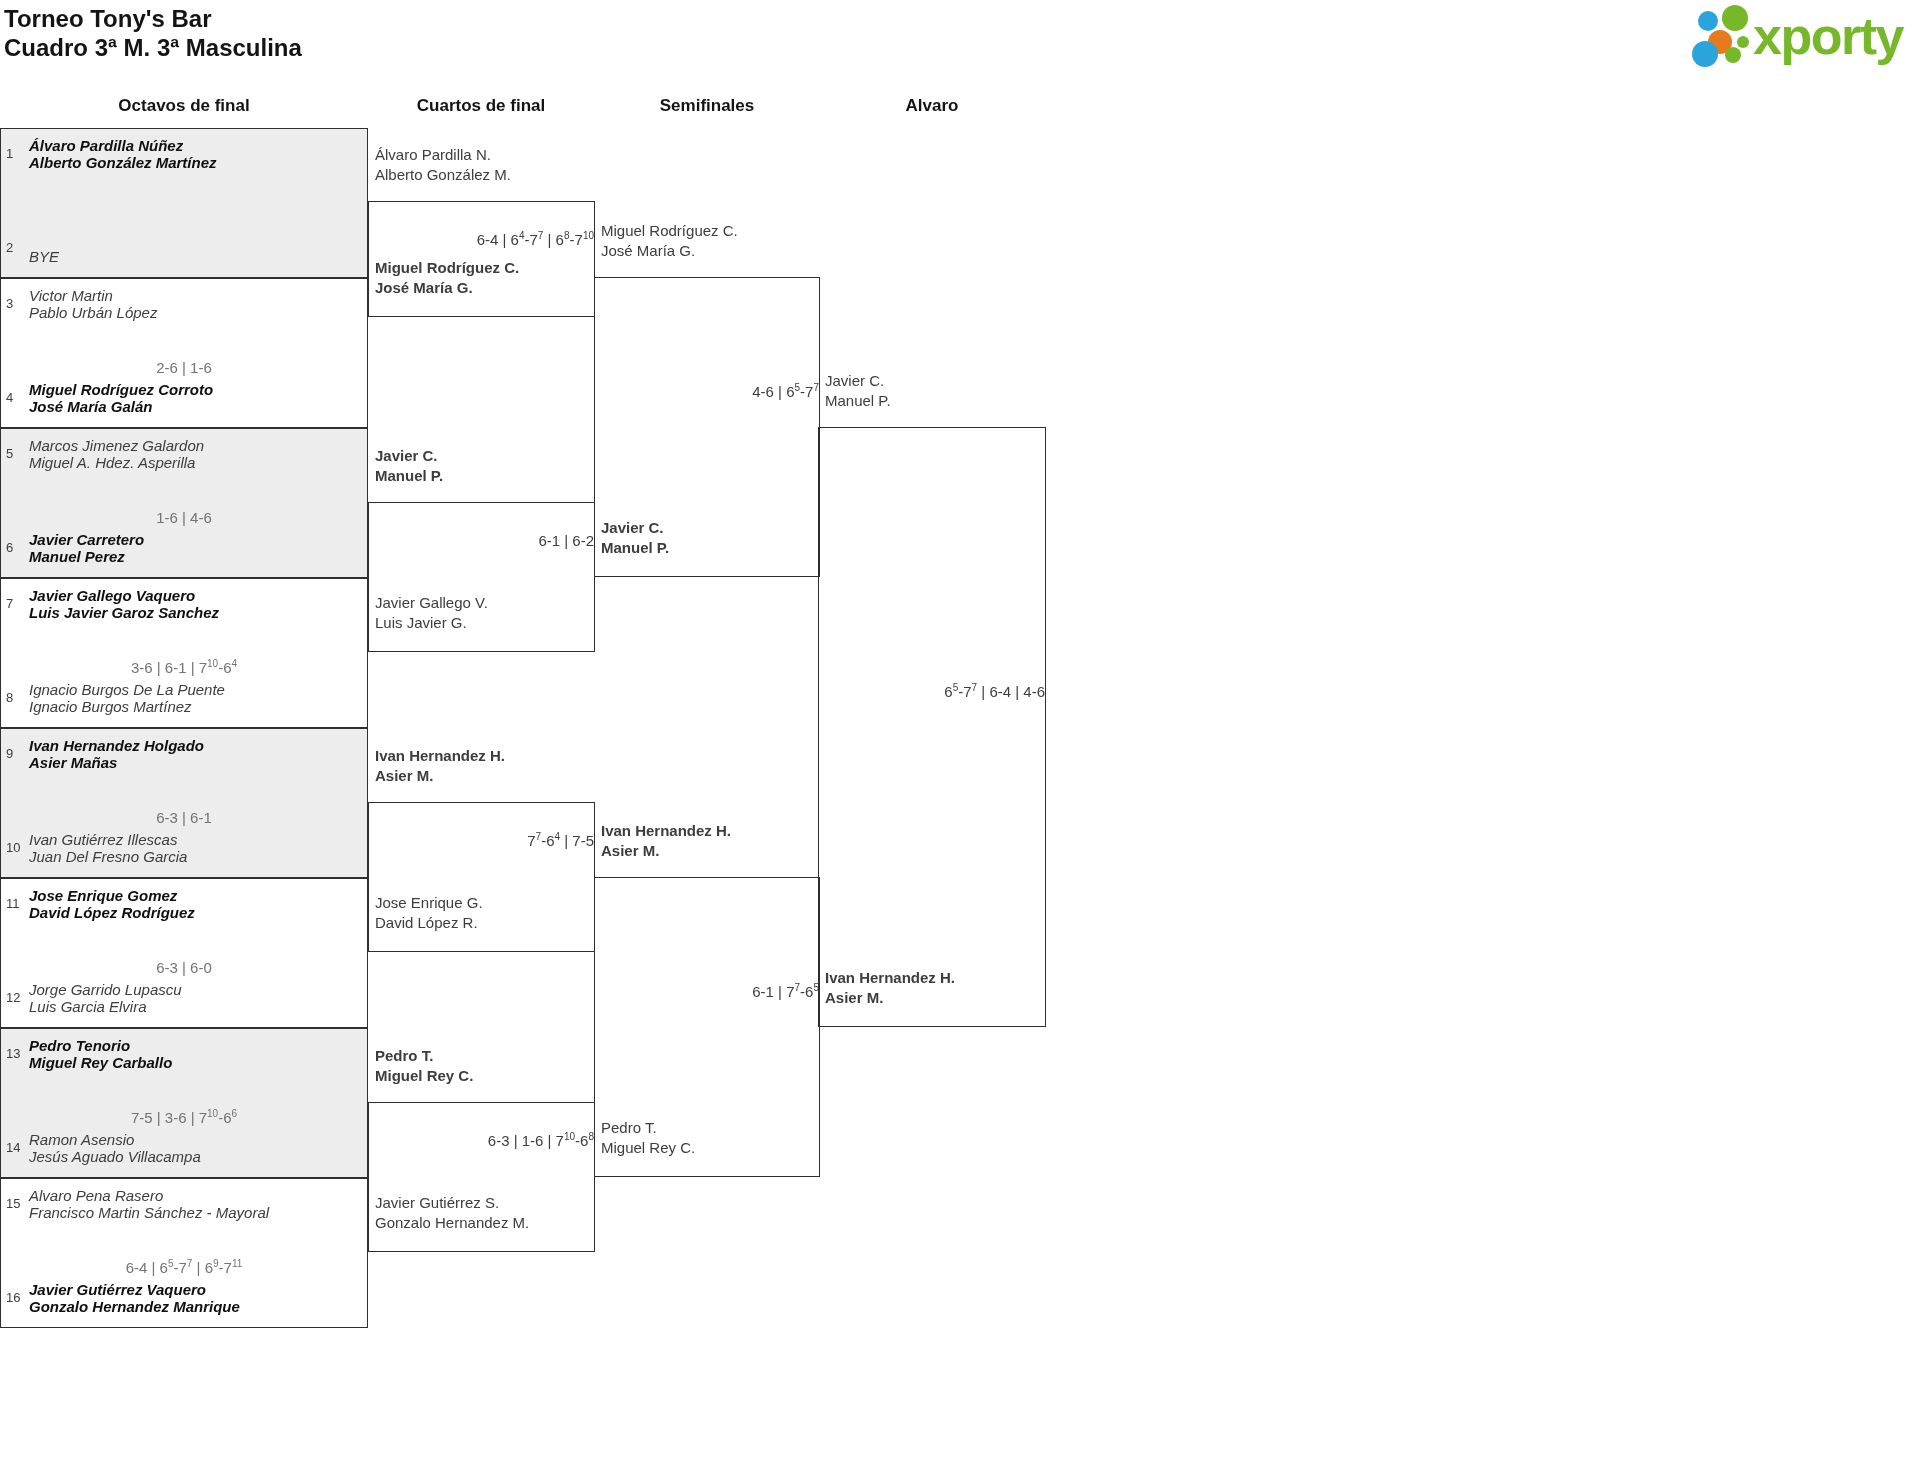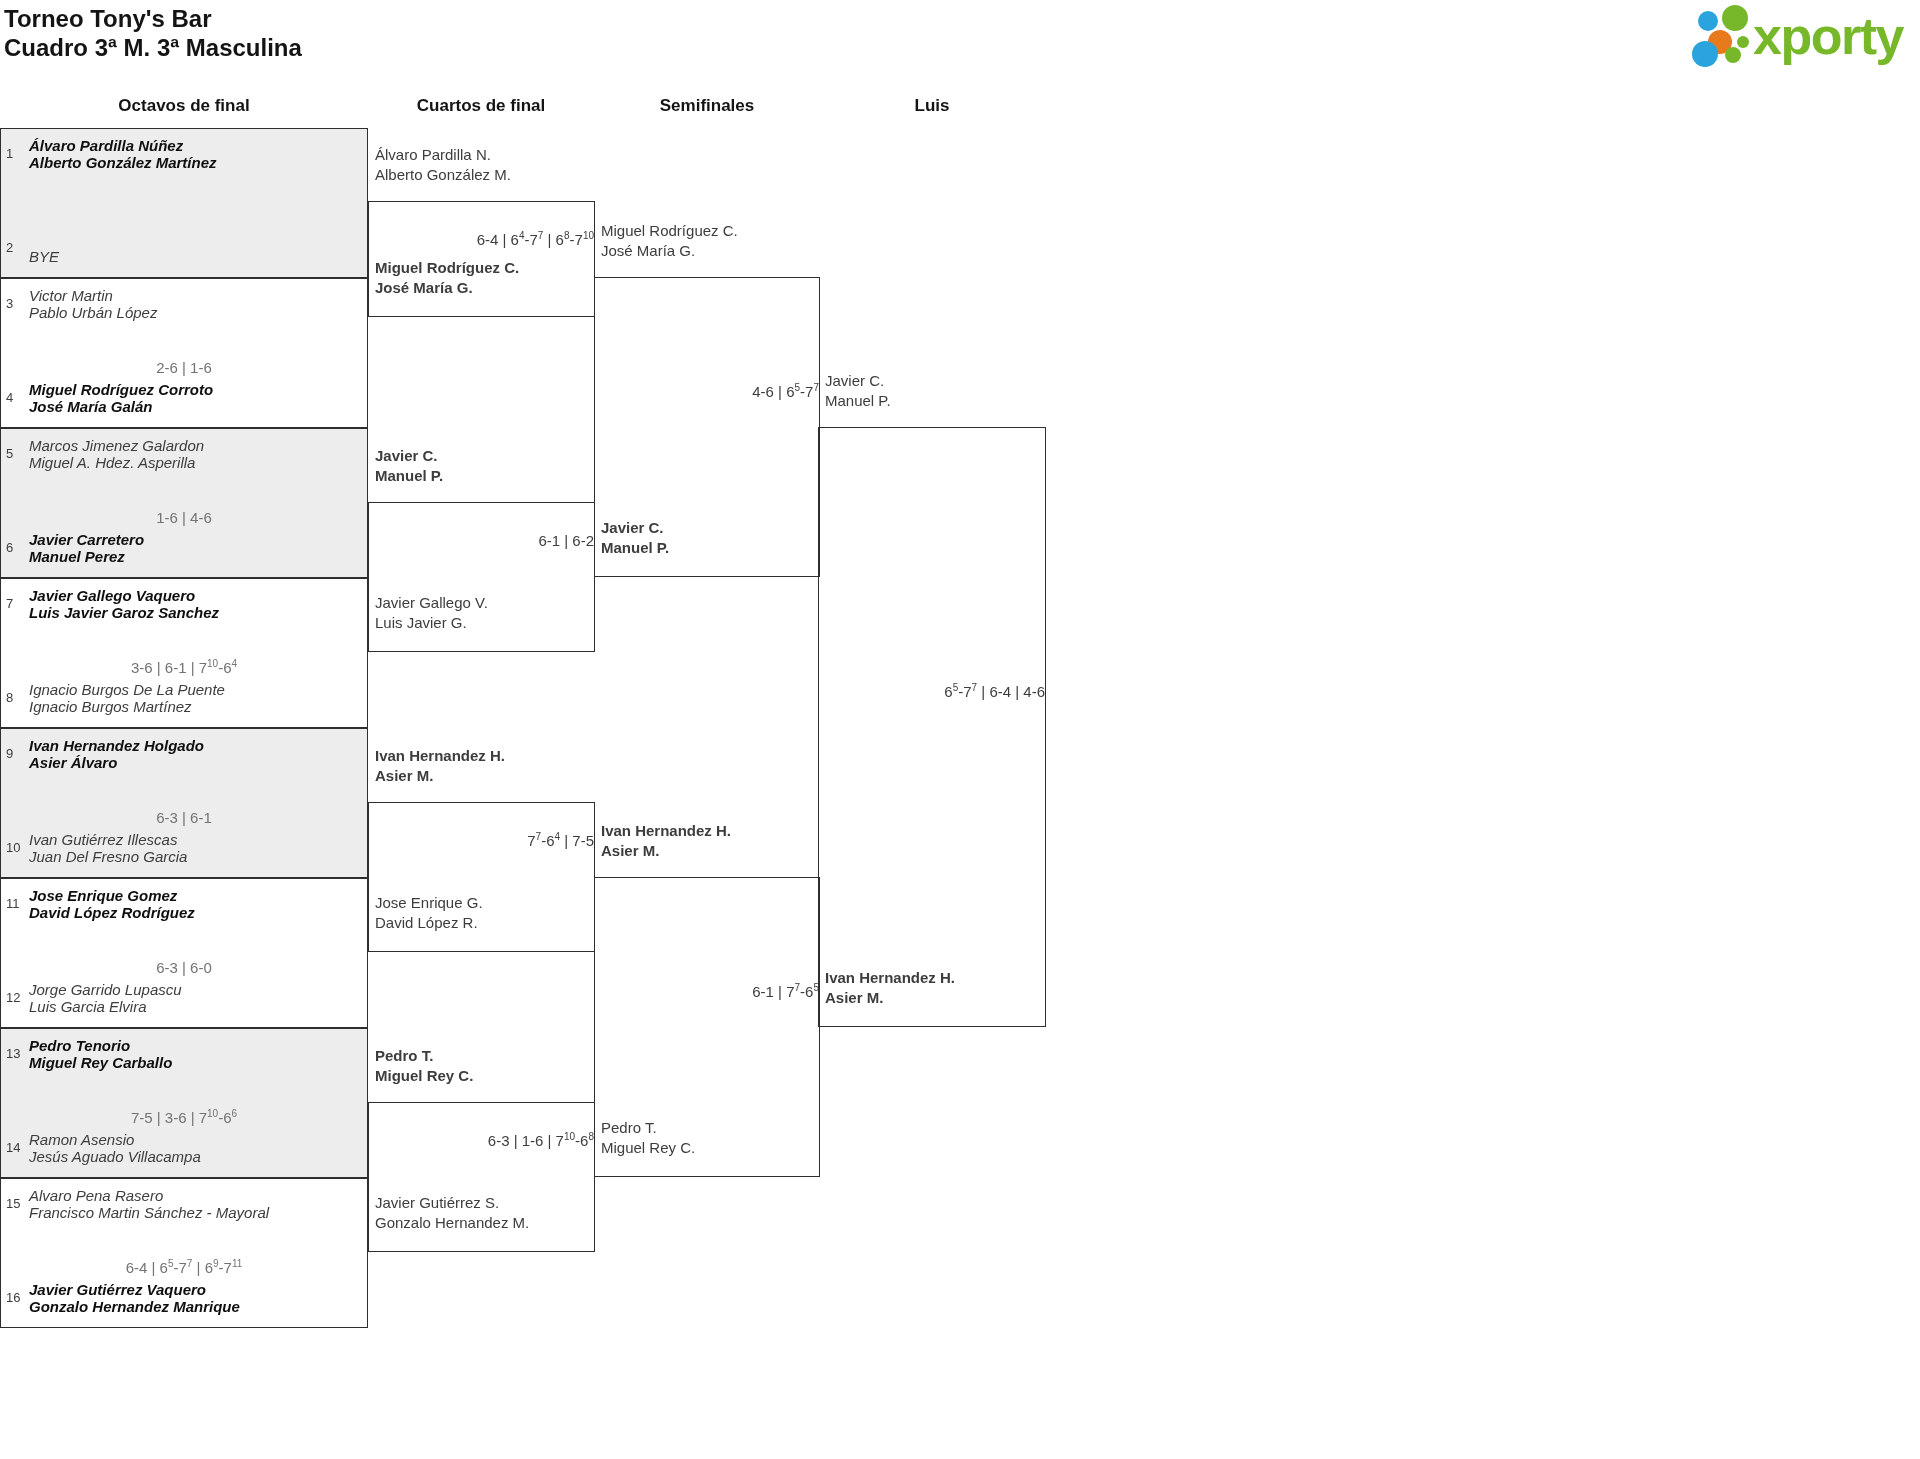--- a/index.html
+++ b/index.html
@@ -51,21 +51,21 @@
     <span class="dot" style="left:20px;top:30px;width:24px;height:24px;background:#e87a1e;"></span>
     <span class="dot" style="left:49px;top:36px;width:12px;height:12px;background:#76b82a;"></span>
     <span class="dot" style="left:4px;top:41px;width:26px;height:26px;background:#2ba3dc;"></span>
     <span class="dot" style="left:37px;top:47px;width:16px;height:16px;background:#76b82a;"></span>
     <span class="logo-text">xporty</span>
   </div>
 
   <div class="rhead" style="left:184px;">Octavos de final</div>
   <div class="rhead" style="left:481px;">Cuartos de final</div>
   <div class="rhead" style="left:707px;">Semifinales</div>
-  <div class="rhead" style="left:932px;">Luis</div>
+  <div class="rhead" style="left:932px;">Alvaro</div>
 
   <div class="r1box bg-g" style="top:128px;">
     <div class="seed st">1</div>
     <div class="pair pt bold">
       <div>Álvaro Pardilla Núñez</div>
       <div>Alberto González Martínez</div>
     </div>
     <div class="r1score"></div>
     <div class="seed sb">2</div>
     <div class="pair pb">
@@ -113,21 +113,21 @@
     <div class="pair pb">
       <div>Ignacio Burgos De La Puente</div>
       <div>Ignacio Burgos Martínez</div>
     </div>
   </div>
 
   <div class="r1box bg-g" style="top:728px;">
     <div class="seed st">9</div>
     <div class="pair pt bold">
       <div>Ivan Hernandez Holgado</div>
-      <div>Asier Álvaro</div>
+      <div>Asier Mañas</div>
     </div>
     <div class="r1score">6-3 | 6-1</div>
     <div class="seed sb">10</div>
     <div class="pair pb">
       <div>Ivan Gutiérrez Illescas</div>
       <div>Juan Del Fresno Garcia</div>
     </div>
   </div>
 
   <div class="r1box" style="top:878px;">

